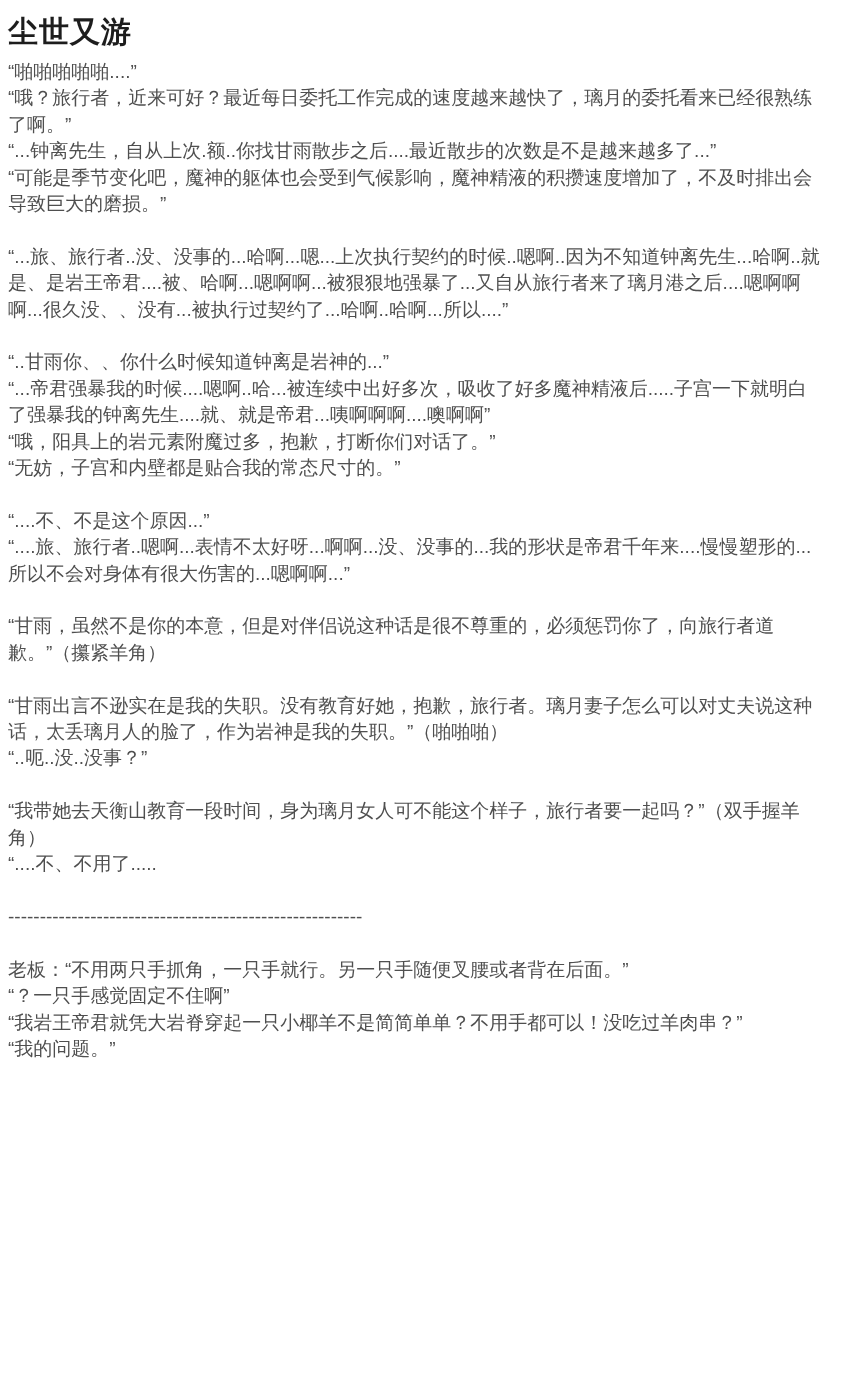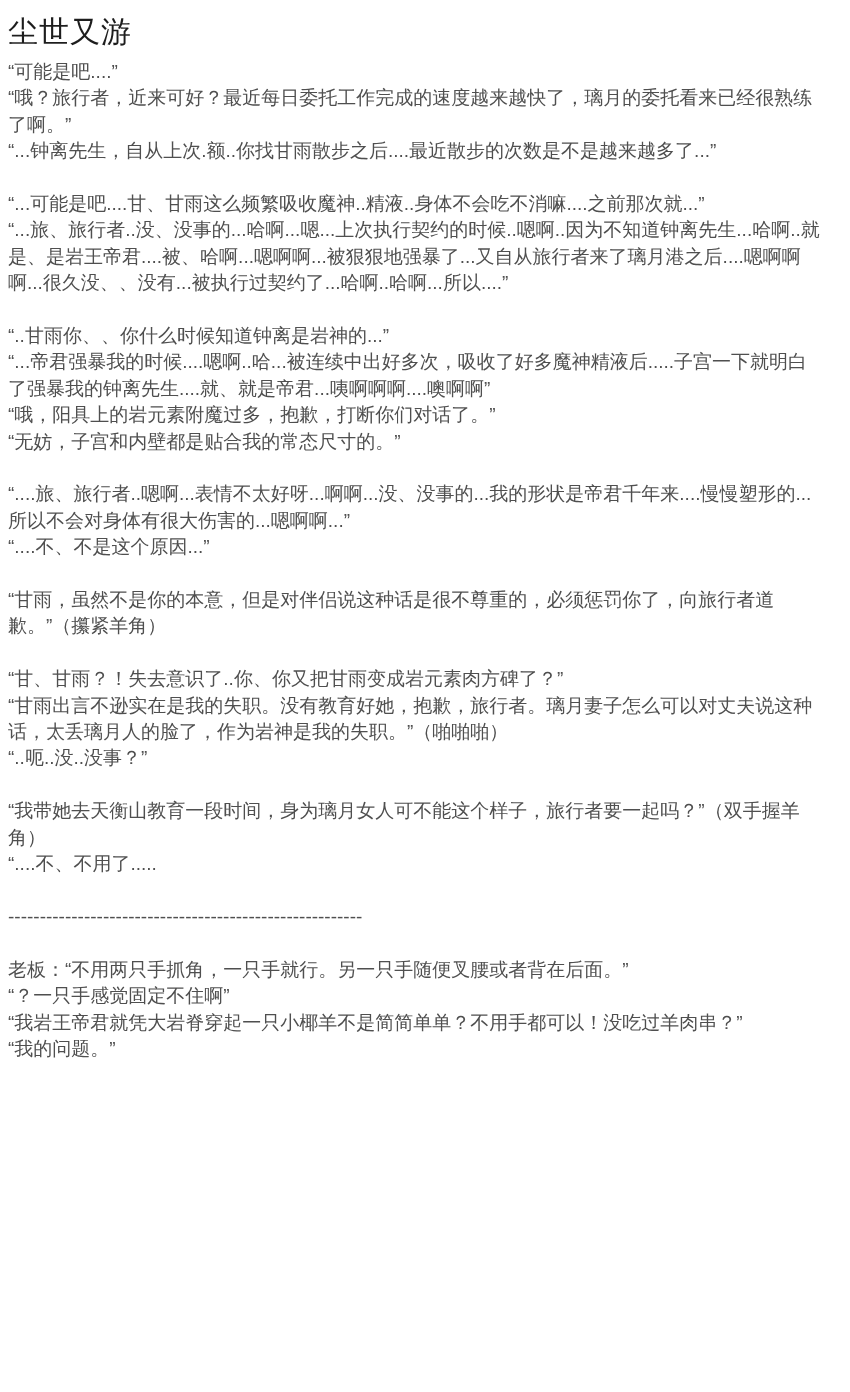--- a/index.html
+++ b/index.html
@@ -12,59 +12,58 @@
     width: 850px;
     min-height: 1392px;
     box-sizing: border-box;
     padding: 0 24px 4px 8px;
     background: #ffffff;
     overflow: hidden;
   }
   .title {
     font-size: 30px;
     line-height: 36px;
-    font-weight: normal;
+    font-weight: bold;
     color: #1d1d1d;
     letter-spacing: 1px;
     margin: 14px 0 9px 0;
   }
   .line {
     margin: 0;
     font-size: 19px;
     line-height: 26.4px;
     min-height: 26.4px;
     color: #4f4f4f;
     word-break: break-all;
     white-space: pre-wrap;
   }
 </style>
 </head>
 <body>
 
 <div class="page">
   <h1 class="title">尘世又游</h1>
 
-  <p class="line">“可能是吧....”</p>
+  <p class="line">“啪啪啪啪啪....”</p>
   <p class="line">“哦？旅行者，近来可好？最近每日委托工作完成的速度越来越快了，璃月的委托看来已经很熟练了啊。”</p>
   <p class="line">“...钟离先生，自从上次.额..你找甘雨散步之后....最近散步的次数是不是越来越多了...”</p>
+  <p class="line">“可能是季节变化吧，魔神的躯体也会受到气候影响，魔神精液的积攒速度增加了，不及时排出会导致巨大的磨损。”</p>
   <p class="line"></p>
-  <p class="line">“...可能是吧....甘、甘雨这么频繁吸收魔神..精液..身体不会吃不消嘛....之前那次就...”</p>
   <p class="line">“...旅、旅行者..没、没事的...哈啊...嗯...上次执行契约的时候..嗯啊..因为不知道钟离先生...哈啊..就是、是岩王帝君....被、哈啊...嗯啊啊...被狠狠地强暴了...又自从旅行者来了璃月港之后....嗯啊啊啊...很久没、、没有...被执行过契约了...哈啊..哈啊...所以....”</p>
   <p class="line"></p>
   <p class="line">“..甘雨你、、你什么时候知道钟离是岩神的...”</p>
   <p class="line">“...帝君强暴我的时候....嗯啊..哈...被连续中出好多次，吸收了好多魔神精液后.....子宫一下就明白了强暴我的钟离先生....就、就是帝君...咦啊啊啊....噢啊啊”</p>
   <p class="line">“哦，阳具上的岩元素附魔过多，抱歉，打断你们对话了。”</p>
   <p class="line">“无妨，子宫和内壁都是贴合我的常态尺寸的。”</p>
   <p class="line"></p>
+  <p class="line">“....不、不是这个原因...”</p>
   <p class="line">“....旅、旅行者..嗯啊...表情不太好呀...啊啊...没、没事的...我的形状是帝君千年来....慢慢塑形的...所以不会对身体有很大伤害的...嗯啊啊...”</p>
-  <p class="line">“....不、不是这个原因...”</p>
   <p class="line"></p>
   <p class="line">“甘雨，虽然不是你的本意，但是对伴侣说这种话是很不尊重的，必须惩罚你了，向旅行者道歉。”（攥紧羊角）</p>
   <p class="line"></p>
-  <p class="line">“甘、甘雨？！失去意识了..你、你又把甘雨变成岩元素肉方碑了？”</p>
   <p class="line">“甘雨出言不逊实在是我的失职。没有教育好她，抱歉，旅行者。璃月妻子怎么可以对丈夫说这种话，太丢璃月人的脸了，作为岩神是我的失职。”（啪啪啪）</p>
   <p class="line">“..呃..没..没事？”</p>
   <p class="line"></p>
   <p class="line">“我带她去天衡山教育一段时间，身为璃月女人可不能这个样子，旅行者要一起吗？”（双手握羊角）</p>
   <p class="line">“....不、不用了.....</p>
   <p class="line"></p>
   <p class="line">--------------------------------------------------------</p>
   <p class="line"></p>
   <p class="line">老板：“不用两只手抓角，一只手就行。另一只手随便叉腰或者背在后面。”</p>
   <p class="line">“？一只手感觉固定不住啊”</p>

